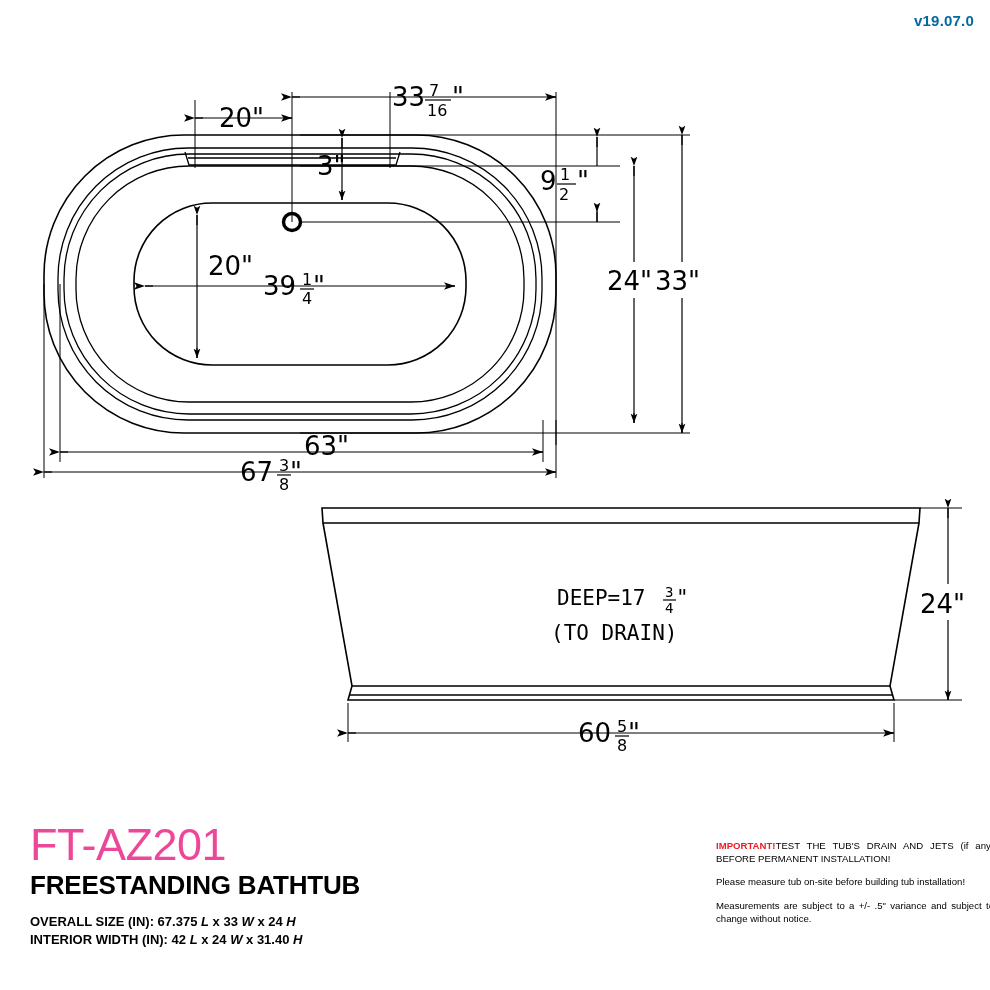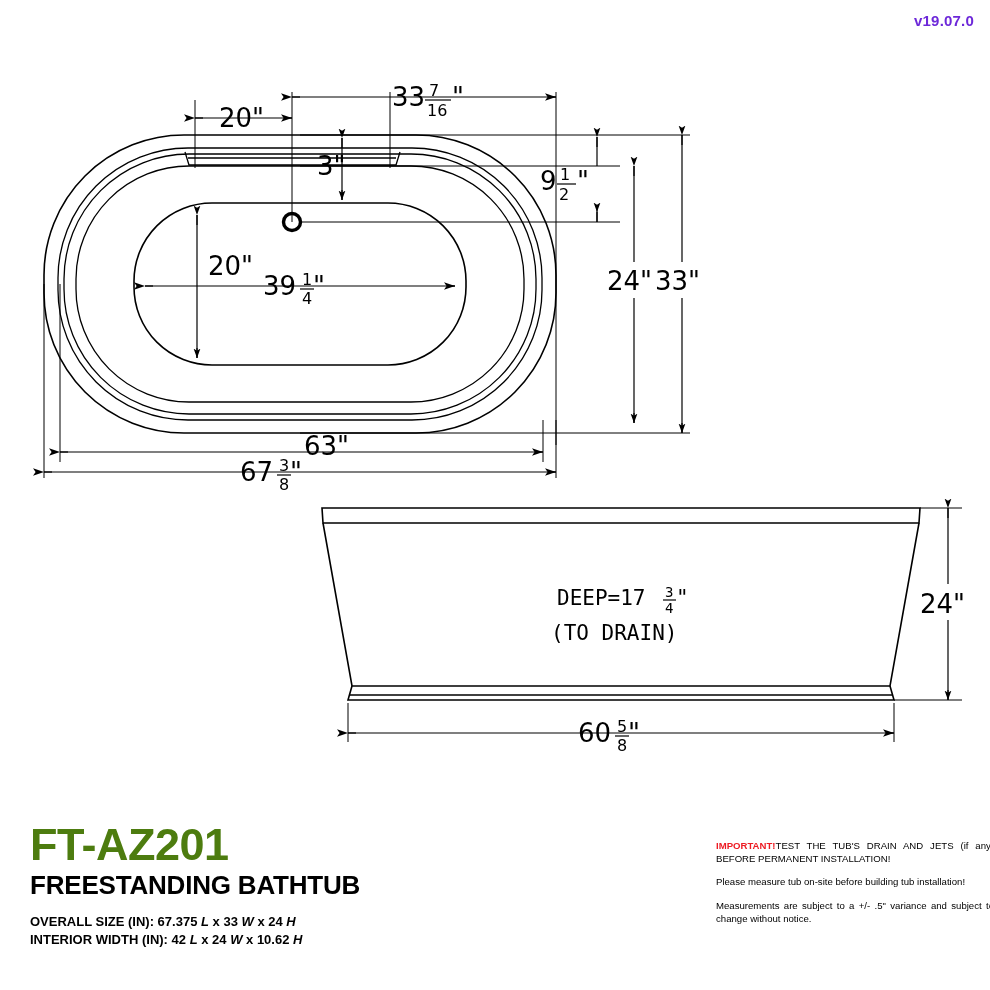--- a/index.html
+++ b/index.html
@@ -15,21 +15,21 @@
     overflow: hidden;
   }
 
   
   #version-stamp {
     position: absolute;
     top: 12px;
     right: 16px;
     font-size: 15px;
     font-weight: bold;
-    color: #6d28d9;
+    color: #0369a1;
     letter-spacing: 0.2px;
   }
 
   
   #drawing-area {
     position: absolute;
     top: 0;
     left: 0;
     width: 990px;
     height: 800px;
@@ -46,24 +46,24 @@
   }
 
   #spec-block {
     position: absolute;
     left: 30px;
     top: 22px;
     width: 470px;
   }
   #model-number {
     font-size: 45px;
-    font-weight: bold;
+    font-weight: normal;
     letter-spacing: -0.5px;
     line-height: 1.0;
-    color: #4d7c0f;
+    color: #ec4899;
     margin: 0 0 4px 0;
   }
   #product-type {
     font-size: 26px;
     font-weight: bold;
     letter-spacing: -0.2px;
     line-height: 1.1;
     color: #000;
     margin: 0 0 13px 0;
   }
@@ -325,21 +325,21 @@
       <span class="u">W</span>
       <span>x 24</span>
       <span class="u">H</span>
     </div>
 
     <div class="spec-line">
       <span>INTERIOR WIDTH (IN): 42</span>
       <span class="u">L</span>
       <span>x 24</span>
       <span class="u">W</span>
-      <span>x 10.62</span>
+      <span>x 31.40</span>
       <span class="u">H</span>
     </div>
   </div>
 
   <div id="notes-block">
     <div class="note"><span class="note-important">IMPORTANT!</span><span class="note-caps">TEST THE TUB'S DRAIN AND JETS (if any) BEFORE PERMANENT INSTALLATION!</span></div>
     <div class="note">Please measure tub on-site before building tub installation!</div>
     <div class="note">Measurements are subject to a +/- .5" variance and subject to change without notice.</div>
   </div>
 

